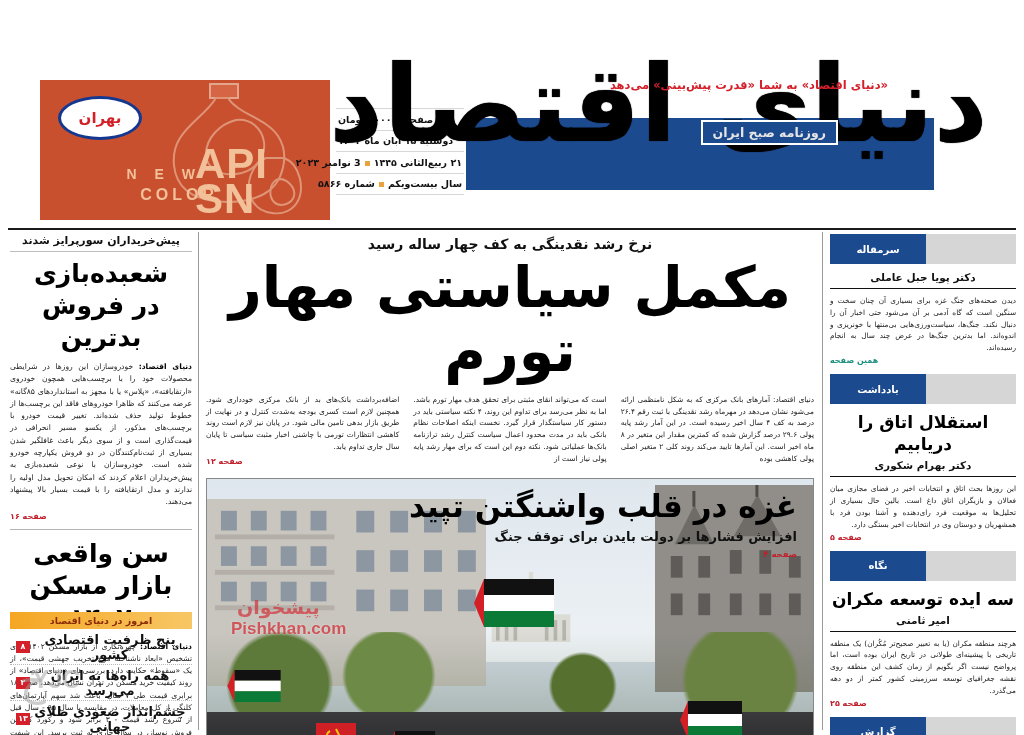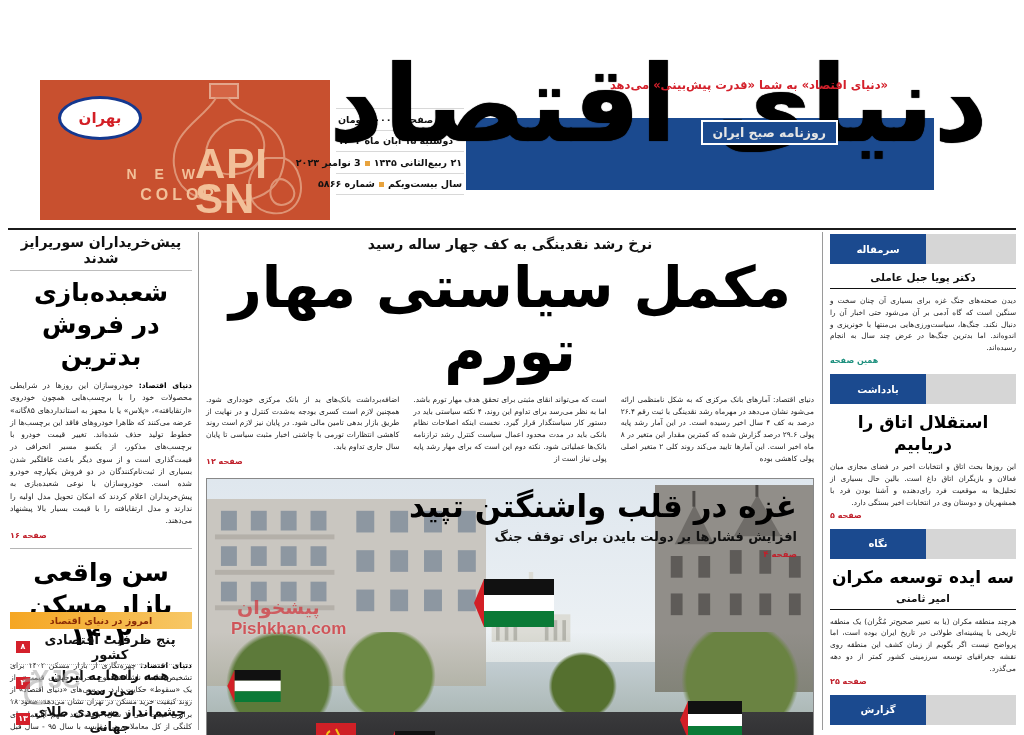--- a/index.html
+++ b/index.html
@@ -87,21 +87,21 @@
 
   
   .rule-h{position:absolute;left:8px;top:228px;width:1008px;height:2px;background:#1b1b1b;}
   .rule-v-l{position:absolute;left:198px;top:232px;width:1px;height:498px;background:#9a9a9a;}
   .rule-v-r{position:absolute;left:822px;top:232px;width:1px;height:498px;background:#9a9a9a;}
 
   
   .col-left{position:absolute;left:10px;top:234px;width:182px;}
   .art{margin-bottom:6px;}
   .art .kicker{
-    font-size:14px;font-weight:bold;color:#111;text-align:center;
+    font-size:11px;font-weight:bold;color:#111;text-align:center;
     padding-bottom:4px;border-bottom:1px solid #bdbdbd;margin-bottom:6px;
   }
   .art .head{
     font-size:25px;font-weight:bold;color:#000;line-height:1.28;
     text-align:center;font-family:"DejaVu Sans",sans-serif;letter-spacing:-0.5px;
   }
   .art .head2{
     font-size:25px;font-weight:bold;color:#000;line-height:1.28;
     text-align:center;font-family:"DejaVu Sans",sans-serif;letter-spacing:-0.5px;
   }
@@ -499,20 +499,21 @@
         <div class="r-author">دکتر پویا جبل عاملی</div>
         <div class="r-body">دیدن صحنه‌های جنگ غزه برای بسیاری آن چنان سخت و سنگین است که گاه آدمی بر آن می‌شود حتی اخبار آن را دنبال نکند. جنگ‌ها، سیاست‌ورزی‌هایی بی‌منتها با خونریزی و اندوه‌اند. اما بدترین جنگ‌ها در عرض چند سال به انجام رسیده‌اند.</div>
         <span class="r-pag" style="color: rgb(27, 143, 125);">همین صفحه</span>
       </div>
       <div class="r-block">
         <div class="sec-bar">
           <div class="fill"></div>
           <div class="lbl">یادداشت</div>
         </div>
         <div class="r-head">استقلال اتاق را دریابیم</div>
+        <div class="r-author">دکتر بهرام شکوری</div>
         <div class="r-body">این روزها بحث اتاق و انتخابات اخیر در فضای مجازی میان فعالان و بازیگران اتاق داغ است. بالین حال بسیاری از تحلیل‌ها به موقعیت فرد رای‌دهنده و آشنا بودن فرد با همشهریان و دوستان وی در انتخابات اخیر بستگی دارد.</div>
         <span class="r-pag" style="color: rgb(192, 32, 43);">صفحه ۵</span>
       </div>
       <div class="r-block">
         <div class="sec-bar">
           <div class="fill"></div>
           <div class="lbl">نگاه</div>
         </div>
         <div class="r-head">سه ایده توسعه مکران</div>
         <div class="r-author">امیر ثامنی</div>

